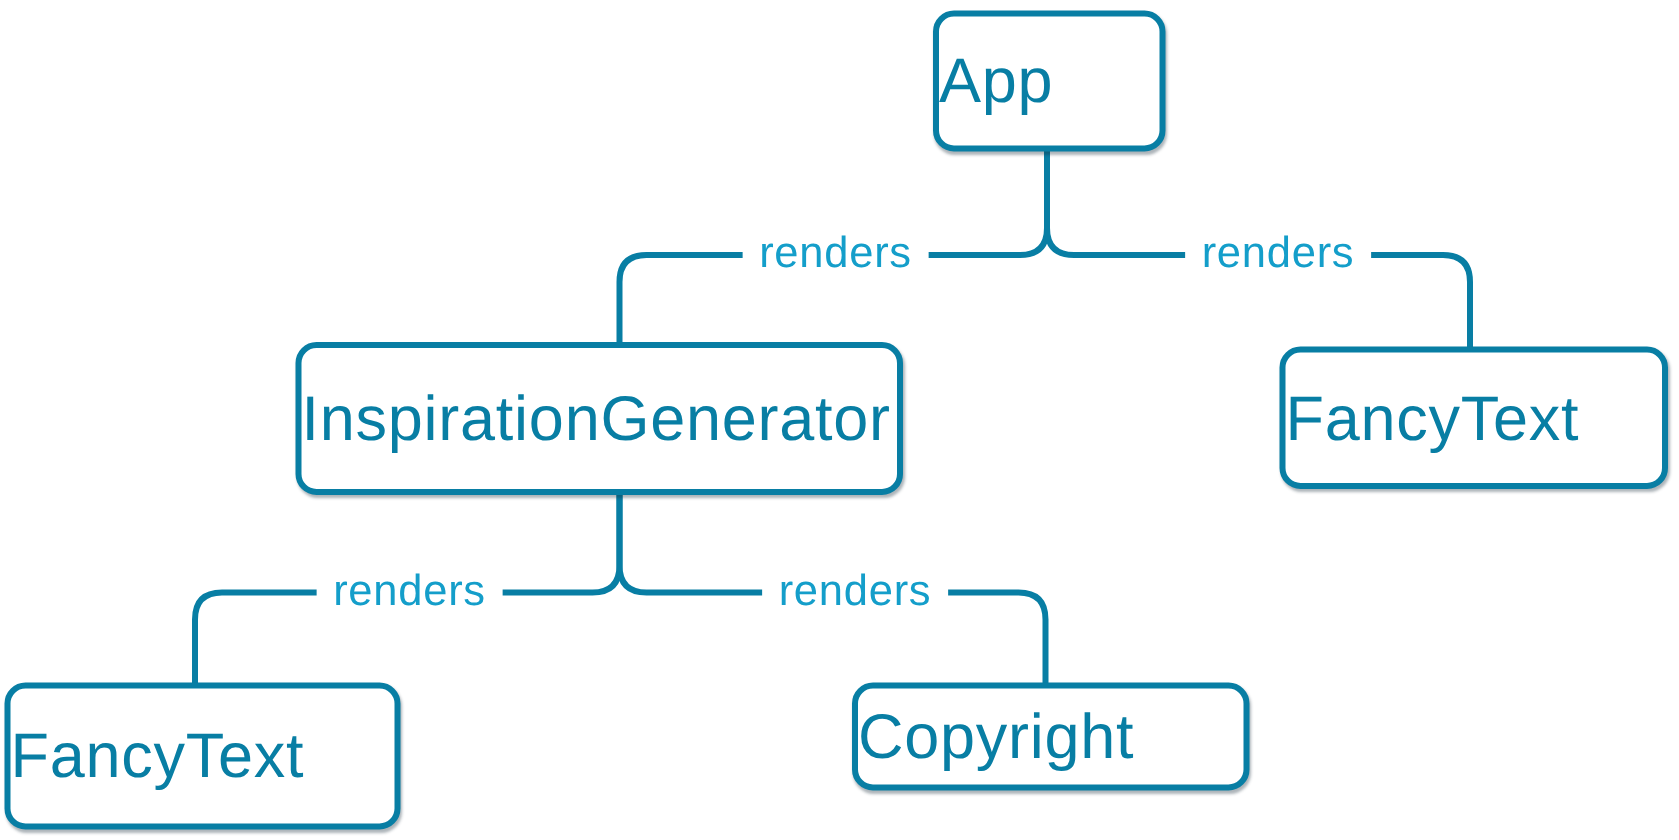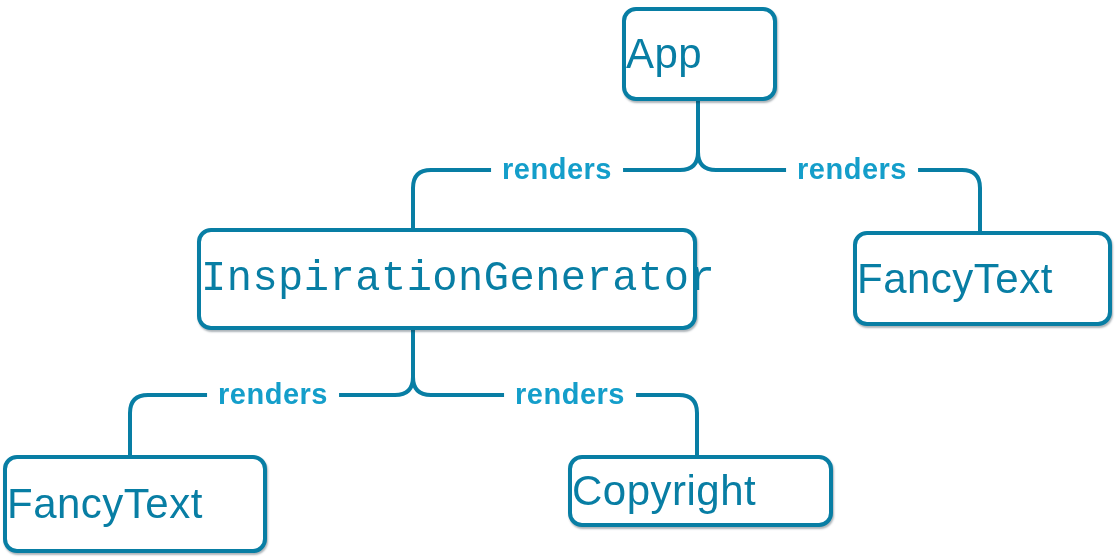--- a/index.html
+++ b/index.html
@@ -40,32 +40,32 @@
     justify-content: flex-start;
   }
   .node-label {
     color: var(--node-text, #087ea4);
     font-size: 42px;
     font-weight: 500;
     letter-spacing: 0.5px;
     white-space: nowrap;
   }
   .node-app        { left: 622px; top: 7px;   width: 155px; height: 94px; }
-  .node-ig         { left: 197px; top: 228px; width: 500px; height: 102px; font-family: Liberation Mono, monospace; }
+  .node-ig         { left: 197px; top: 228px; width: 405px; height: 102px; }
   .node-ft-top     { left: 853px; top: 231px; width: 259px; height: 95px; }
   .node-ft-bottom  { left: 3px;   top: 455px; width: 264px; height: 98px; }
   .node-copyright  { left: 568px; top: 455px; width: 265px; height: 72px; }
 
   .edge-label {
     position: absolute;
     transform: translate(-50%, -50%);
     background: var(--node-background, #ffffff);
     color: var(--edge-label, #149eca);
     font-size: 29px;
-    font-weight: 700;
+    font-weight: 400;
     letter-spacing: 0.5px;
     line-height: 1.1;
     padding: 0 11px;
     white-space: nowrap;
   }
   .edge-label-1 { left: 557px; top: 170px; }
   .edge-label-2 { left: 852px; top: 170px; }
   .edge-label-3 { left: 273px; top: 395px; }
   .edge-label-4 { left: 570px; top: 395px; }
 </style>

